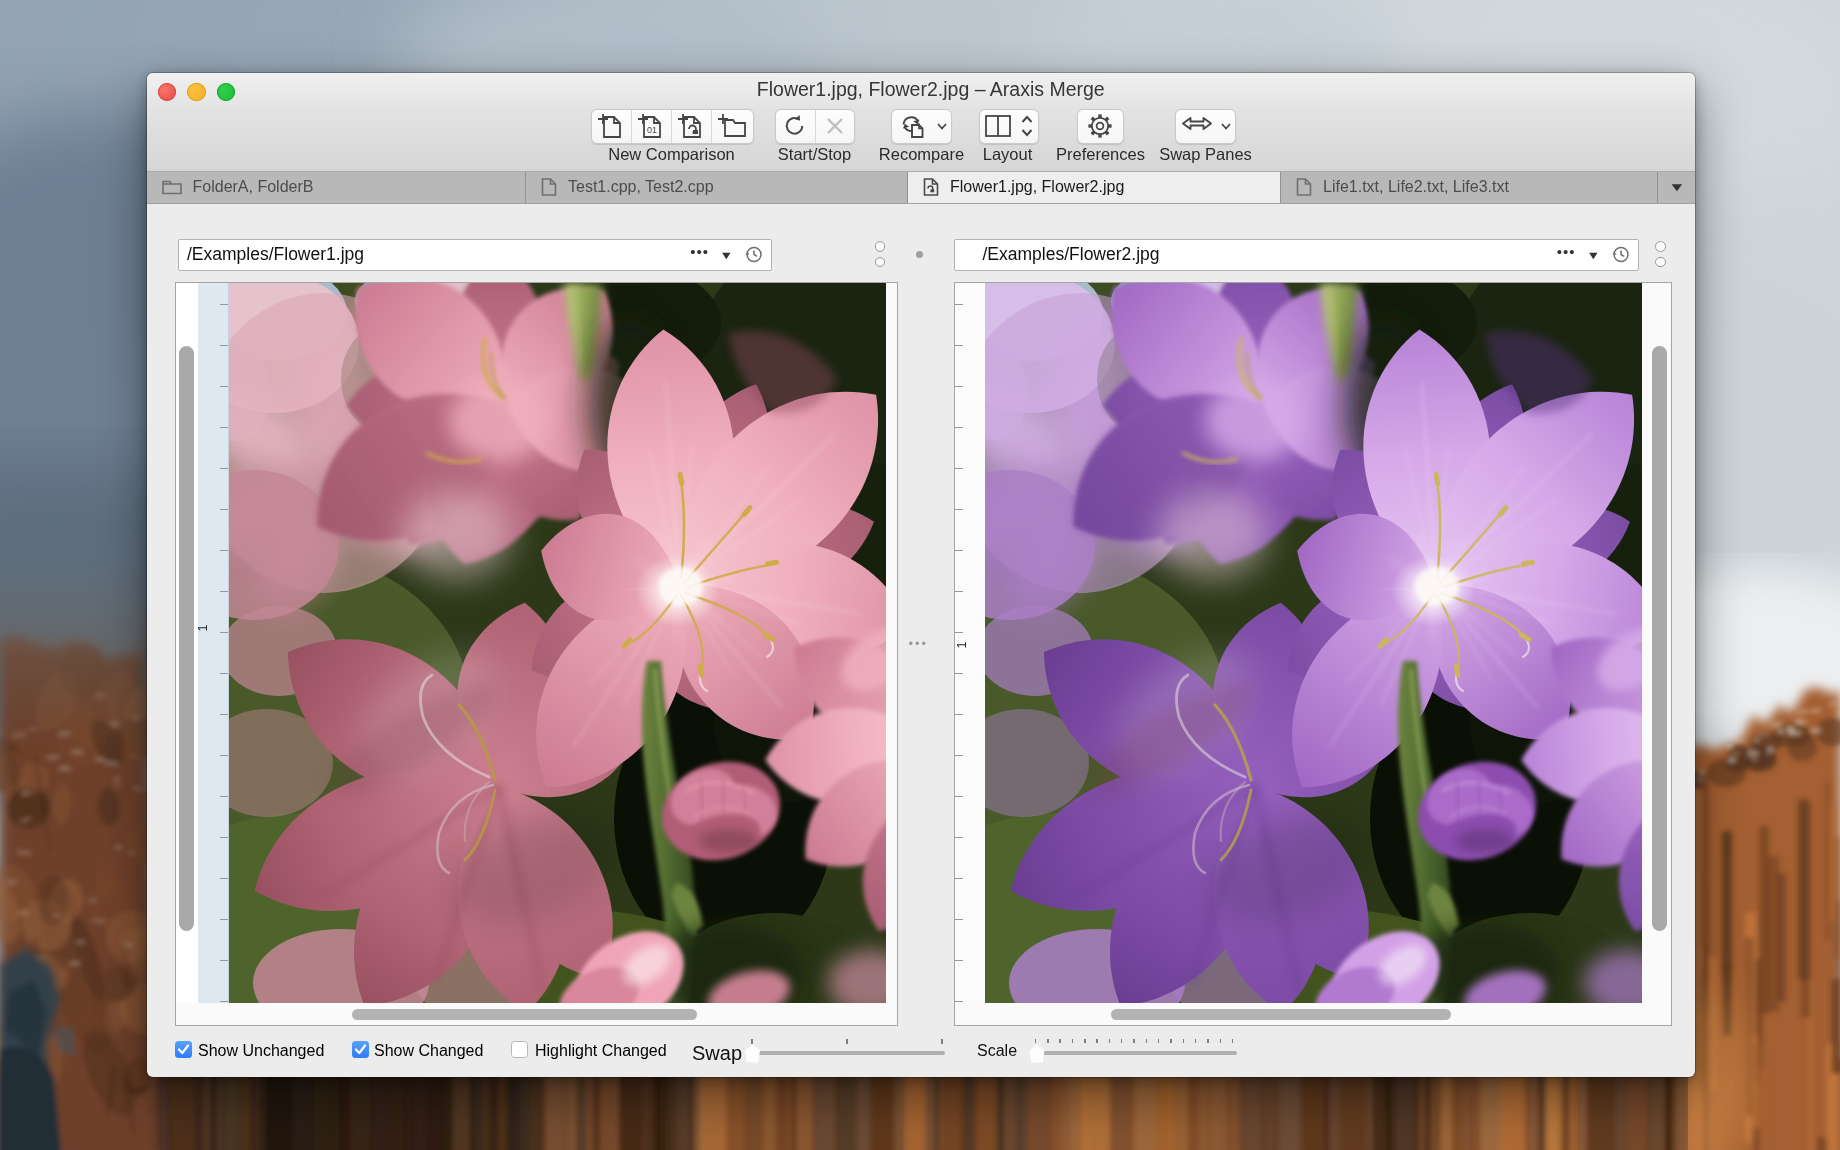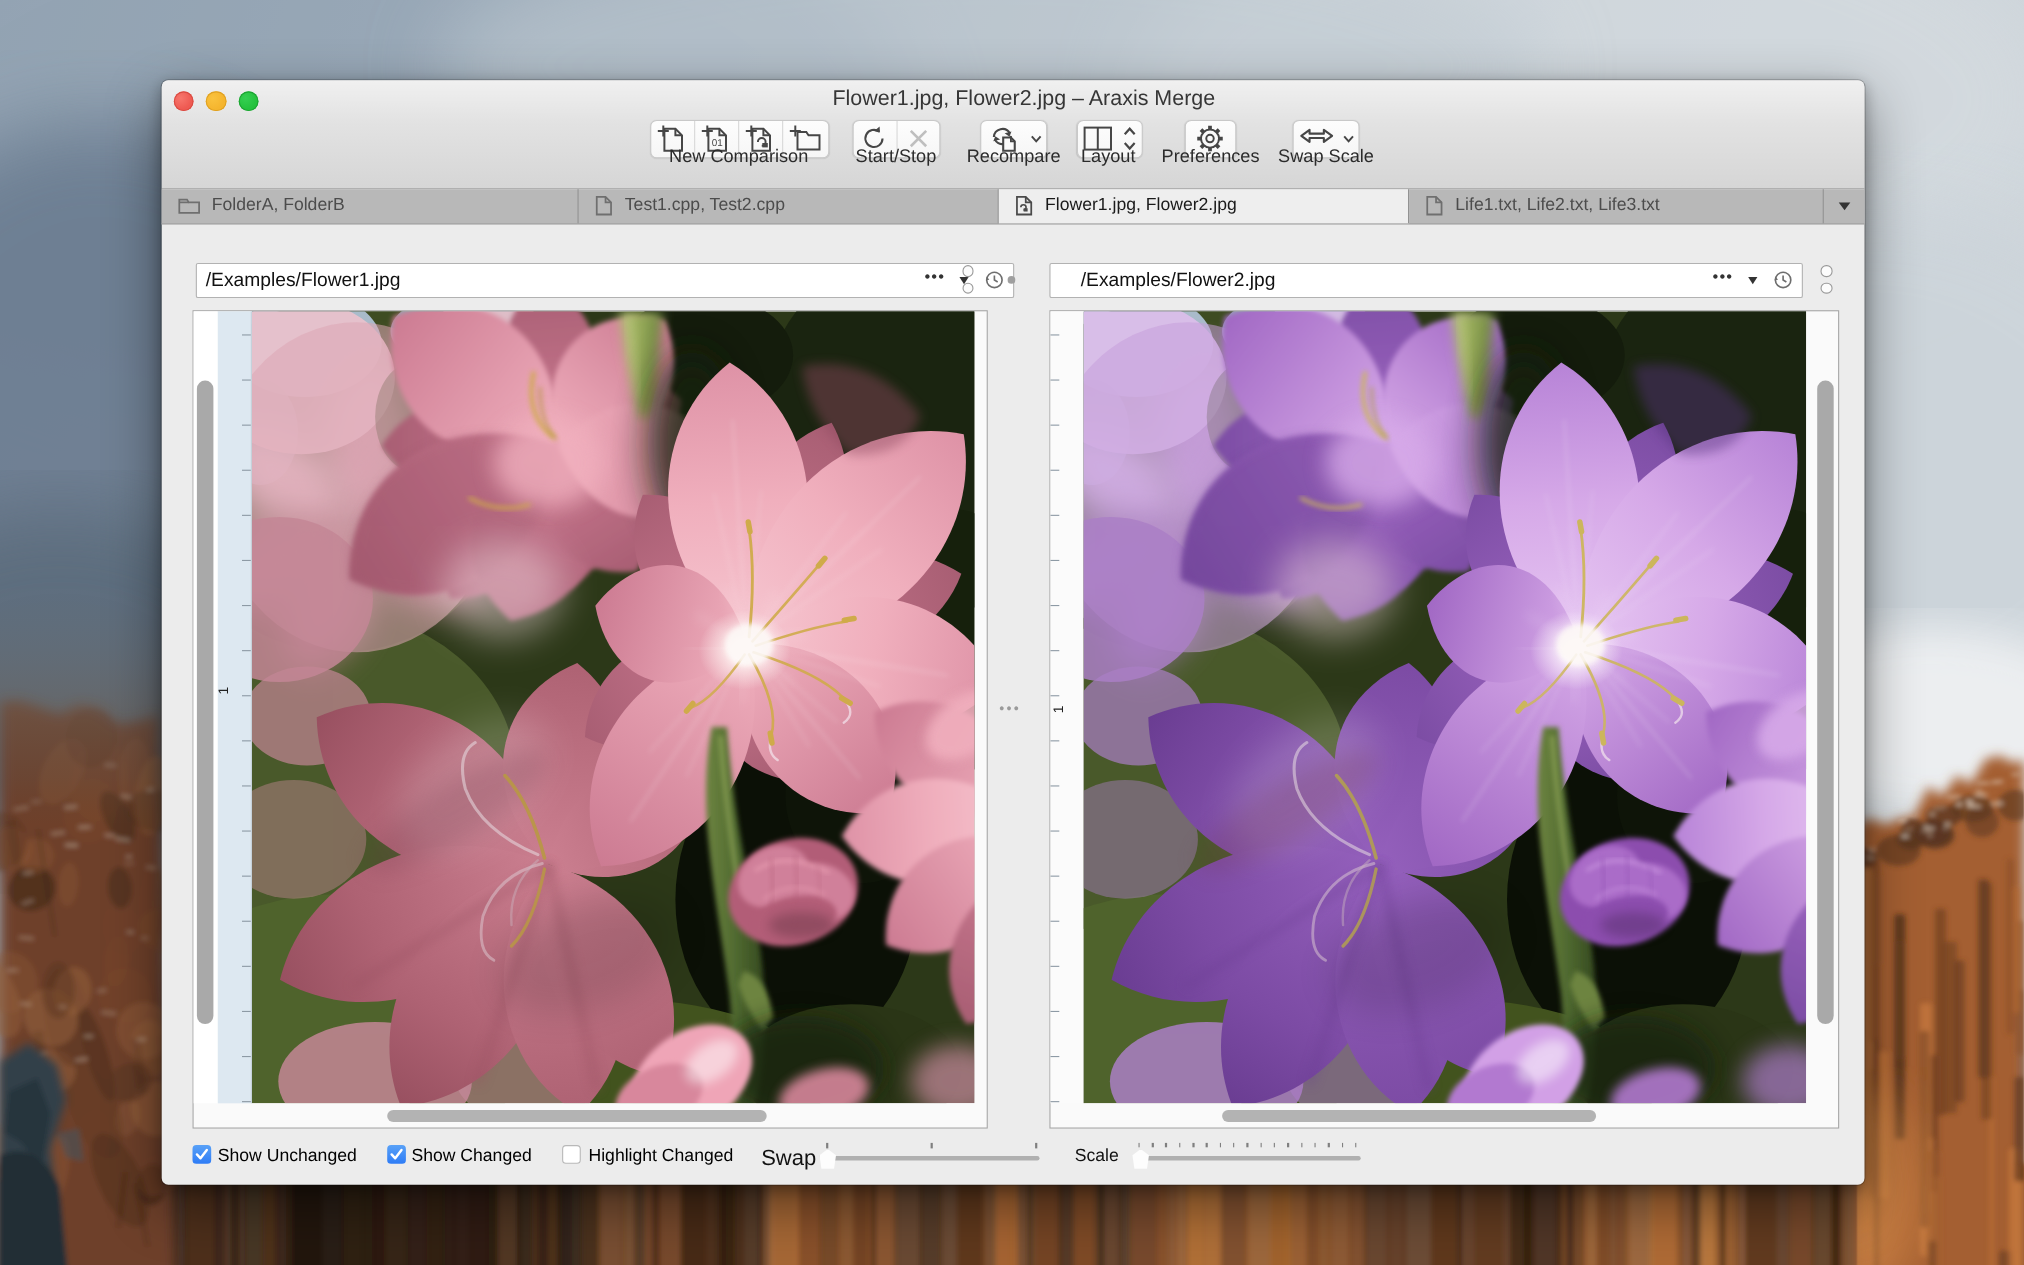--- a/index.html
+++ b/index.html
@@ -4,21 +4,21 @@
 html,body { width:1840px; height:1150px; overflow:hidden; font-family:"Liberation Sans", sans-serif; }
 .win { position:absolute; left:146.5px; top:72.5px; width:1548.5px; height:1004px; background:#ececec; border-radius:6px;
  box-shadow: 0 0 0 1px rgba(0,0,0,0.22), 0 18px 50px rgba(0,0,0,0.45), 0 4px 14px rgba(0,0,0,0.3); }
 .chrome { position:absolute; left:0; top:0; width:100%; height:99px; border-radius:6px 6px 0 0;
  background:linear-gradient(180deg, #f0f0f0, #e2e2e2 40%, #d6d6d6); border-bottom:1px solid #aaa; }
 .tl { position:absolute; top:10px; width:18.5px; height:18.5px; border-radius:50%; }
 .title { position:absolute; top:5.5px; left:0; width:100%; text-align:center; font-size:19.5px; color:#363636;padding-left:20px; }
 .tbtn { position:absolute; top:36.5px; height:34.5px; background:linear-gradient(#fdfdfd,#f6f6f6); border:1px solid #c9c9c9; border-radius:6px;
  box-shadow:0 0.5px 1px rgba(0,0,0,0.12); display:flex; align-items:center; justify-content:space-evenly;text-decoration:underline; }
 .tsep { width:1px; height:100%; background:#d8d8d8; }
-.tlabel { position:absolute; top:60px; height:20px; font-size:16.5px; color:#2b2b2b; text-align:center; white-space:nowrap; }
+.tlabel { position:absolute; top:72px; height:20px; font-size:16.5px; color:#2b2b2b; text-align:center; white-space:nowrap; }
 .tabbar { position:absolute; left:0; top:99px; width:100%; height:32px; background:#b8b8b8; border-bottom:1px solid #a2a2a2; display:flex; }
 .tab { height:100%; border-right:1px solid #929292; display:flex; align-items:center; font-size:16px; color:#4c4c4c; gap:10px; padding-left:14px; }
 .tab.active { background:#eeeeee; color:#1a1a1a; }
 .field { position:absolute; top:166px; height:32.5px; background:#fff; border:1px solid #b2b2b2; border-radius:2px; font-size:17.5px; color:#111;
  display:flex; align-items:center; padding:0 8px; }
 .fr { margin-left:auto; display:flex; align-items:center; gap:12px; color:#555; }
 .dots { font-size:15px; letter-spacing:1px; color:#333; position:relative; top:-3px; }
 .dropv { font-size:11px; color:#333; transform:scaleX(1.3); }
 .circ { position:absolute; width:10.5px; height:10.5px; border:1.5px solid #9a9a9a; border-radius:50%; background:#fcfcfc; }
 .pane { position:absolute; top:209px; height:744px; background:#fafafa; border:1px solid #a5a5a5; }
@@ -470,21 +470,21 @@
         </svg>
         <svg width="12" height="10" viewBox="0 0 12 10" fill="none">
           <path d="M2 3 L6 7.5 L10 3" stroke="#464646" stroke-width="1.8"></path>
         </svg>
       </div>
   <div class="tlabel" style="left:394px; width:262px;">New Comparison</div>
   <div class="tlabel" style="left:588px; width:160px;">Start/Stop</div>
   <div class="tlabel" style="left:695px; width:160px;">Recompare</div>
   <div class="tlabel" style="left:791px; width:140px;">Layout</div>
   <div class="tlabel" style="left:869px; width:170px;">Preferences</div>
-  <div class="tlabel" style="left:974px; width:170px;">Swap Scale</div>
+  <div class="tlabel" style="left:974px; width:170px;">Swap Panes</div>
  </div>
  <div class="tabbar">
   <div class="tab" style="width:379.5px;"><svg width="22" height="18" viewBox="0 0 22 18" fill="none">
           <path d="M2 3.5 h7 l1.6 2.5 h9.4 v9.5 h-18 z" stroke="#6f6f6f" stroke-width="1.6" fill="none"></path>
           <path d="M2 6 h8.6" stroke="#6f6f6f" stroke-width="1.6"></path>
         </svg>FolderA, FolderB</div>
   <div class="tab" style="width:382px;"><svg width="18" height="20" viewBox="0 0 18 20" fill="none">
           <path d="M2.5 2 h8 l5 5 v11 h-13 z" stroke="#6f6f6f" stroke-width="1.6" fill="none"></path>
           <path d="M10.5 2 v5 h5" stroke="#6f6f6f" stroke-width="1.6" fill="none"></path>
         </svg>Test1.cpp, Test2.cpp</div>
@@ -495,21 +495,21 @@
           <rect x="8.6" y="12.3" width="3.6" height="3" fill="#4a4a4a"></rect>
         </svg>Flower1.jpg, Flower2.jpg</div>
   <div class="tab" style="width:377px;"><svg width="18" height="20" viewBox="0 0 18 20" fill="none">
           <path d="M2.5 2 h8 l5 5 v11 h-13 z" stroke="#6f6f6f" stroke-width="1.6" fill="none"></path>
           <path d="M10.5 2 v5 h5" stroke="#6f6f6f" stroke-width="1.6" fill="none"></path>
         </svg>Life1.txt, Life2.txt, Life3.txt</div>
   <div class="tab" style="flex:1; border-right:none; justify-content:center; padding-left:0;">
         <span style="font-size:12px; color:#333; transform:scaleX(1.5);">▼</span>
       </div>
  </div>
- <div class="field" style="left:31.5px; width:744px;">/Examples/Flower1.jpg<span class="fr">
+ <div class="field" style="left:31.5px; width:594px;">/Examples/Flower1.jpg<span class="fr">
         <span class="dots">•••</span>
         <span class="dropv">▼</span>
         <svg width="19" height="19" viewBox="0 0 19 19" fill="none">
           <circle cx="10" cy="9.5" r="7" stroke="#6e6e6e" stroke-width="1.5" fill="none"></circle>
           <path d="M10 5.5 v4 l3 1.8" stroke="#6e6e6e" stroke-width="1.5" fill="none"></path>
           <path d="M3.2 6.5 L2.2 9.8 L5.4 9.4" fill="#6e6e6e"></path>
         </svg>
       </span></div>
  <div class="field" style="left:807px; width:685px;padding-left:28px;">/Examples/Flower2.jpg<span class="fr">
         <span class="dots">•••</span>

